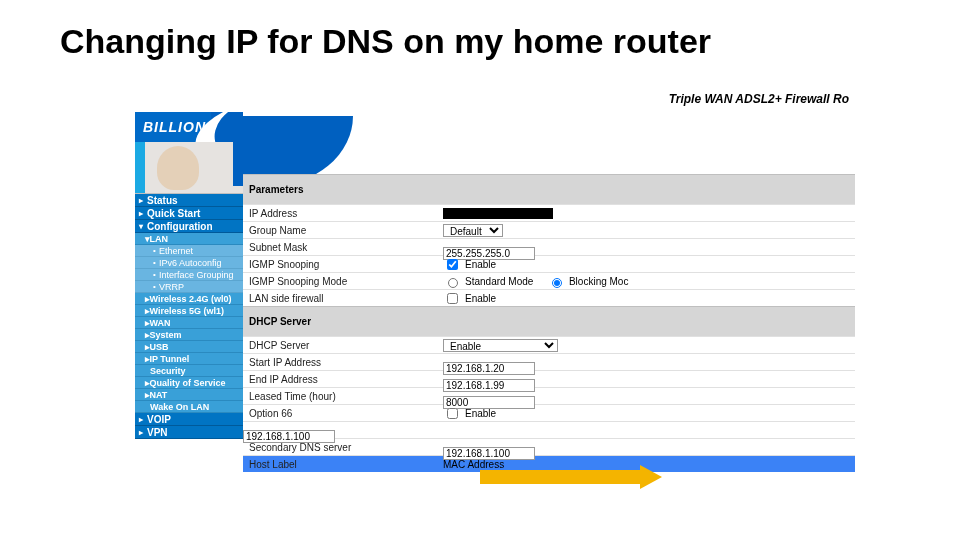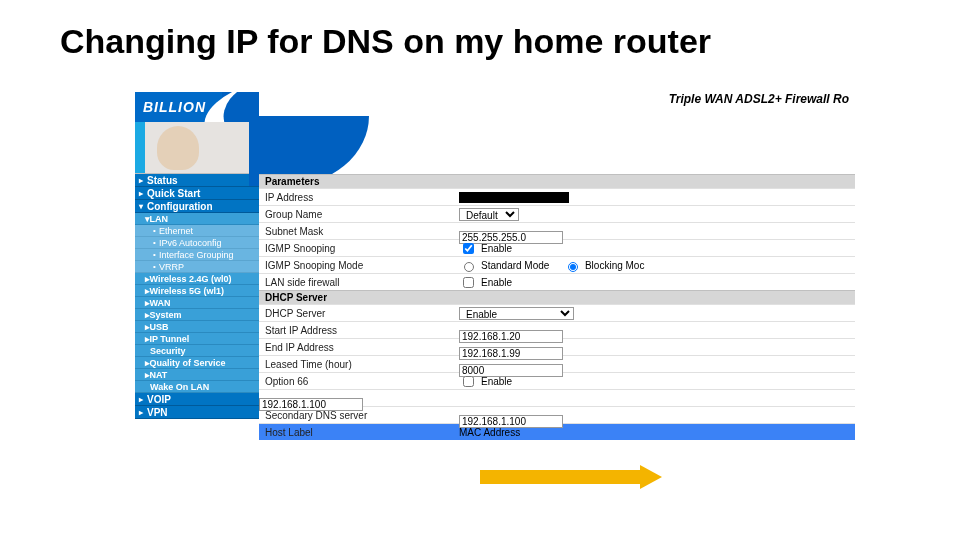--- a/index.html
+++ b/index.html
@@ -10,21 +10,21 @@
     font-size: 34px; font-weight: 700;
   }
 
   .router-ui {
     position: absolute; left: 135px; top: 92px;
     width: 720px; height: 420px;
     display: flex; flex-direction: row;
   }
 
   
-  .left-col { width: 124px; }
+  .left-col { width: 108px; margin-top: 20px; }
   .brand {
     height: 30px; background: #0060c0; display: flex; align-items: center; padding: 0 8px;
     position: relative; overflow: hidden;
     background: linear-gradient(90deg, #006ac8 0 70%, #0060c0 70%, #0060c0);
   }
   .brand-text { color: #fff; font-weight: 800; font-style: italic; font-size: 14px; letter-spacing: 1px; }
   .brand-swoosh {
     position: absolute; left: 55%; top: -10px; width: 120px; height: 60px;
     border-left: 20px solid #fff; border-radius: 50% 0 0 50%;
     transform: rotate(-15deg);
@@ -62,34 +62,34 @@
   .dot { width: 4px; display: inline-block; font-size: 8px; margin-right: 2px; }
 
   
   .right-col { flex: 1; position: relative; }
   .top-banner { height: 30px; display: flex; align-items: flex-start; justify-content: flex-end; padding-right: 6px; }
   .product-name { font-size: 12px; font-weight: 800; font-style: italic; }
   .swoosh-strip { height: 52px; position: relative; background: #fff; }
   .swoosh-strip::before { content:""; position:absolute; left:-10px; top:-6px; width:120px; height:70px; background:#0060c0; border-radius: 0 0 70% 0 / 0 0 100% 0; }
 
   .param-area { position: relative; }
-  .sect-title { background: #d6d6d6; font-weight: 700; font-size: 10px; height: 14px; display: flex; align-items: center; padding: 5px 6px; border-top: 1px solid #bfbfbf; }
+  .sect-title { background: #d6d6d6; font-weight: 700; font-size: 10px; height: 30px; display: flex; align-items: center; padding: 5px 6px; border-top: 1px solid #bfbfbf; }
   .row {
     display: flex; align-items: center; height: 17px;
     border-top: 1px solid #e0e0e0;
     font-size: 10px;
   }
   .row .lbl { width: 200px; padding-left: 6px; color: #222; }
   .row .ctl { flex: 1; padding-left: 0px; display: flex; align-items: center; gap: 4px; }
   .mini-select, .mini-input {
     font-size: 10px; height: 13px; border: 1px solid #999; background: #fff;
     padding: 0 2px;
   }
   .mini-select { width: 60px; }
-  .mini-input { width: 104px; margin-top: 12px; }
+  .mini-input { width: 92px; margin-top: 12px; }
   .mini-check { width: 11px; height: 11px; }
   .sm-txt { font-size: 10px; }
   .radio-dot { width: 10px; height: 10px; }
   .blackbar { width: 110px; height: 11px; background: #000; }
 
   
   .arrow {
     position: absolute; left: 480px; top: 469px; width: 185px; height: 16px;
     display: flex; align-items: center;
   }

